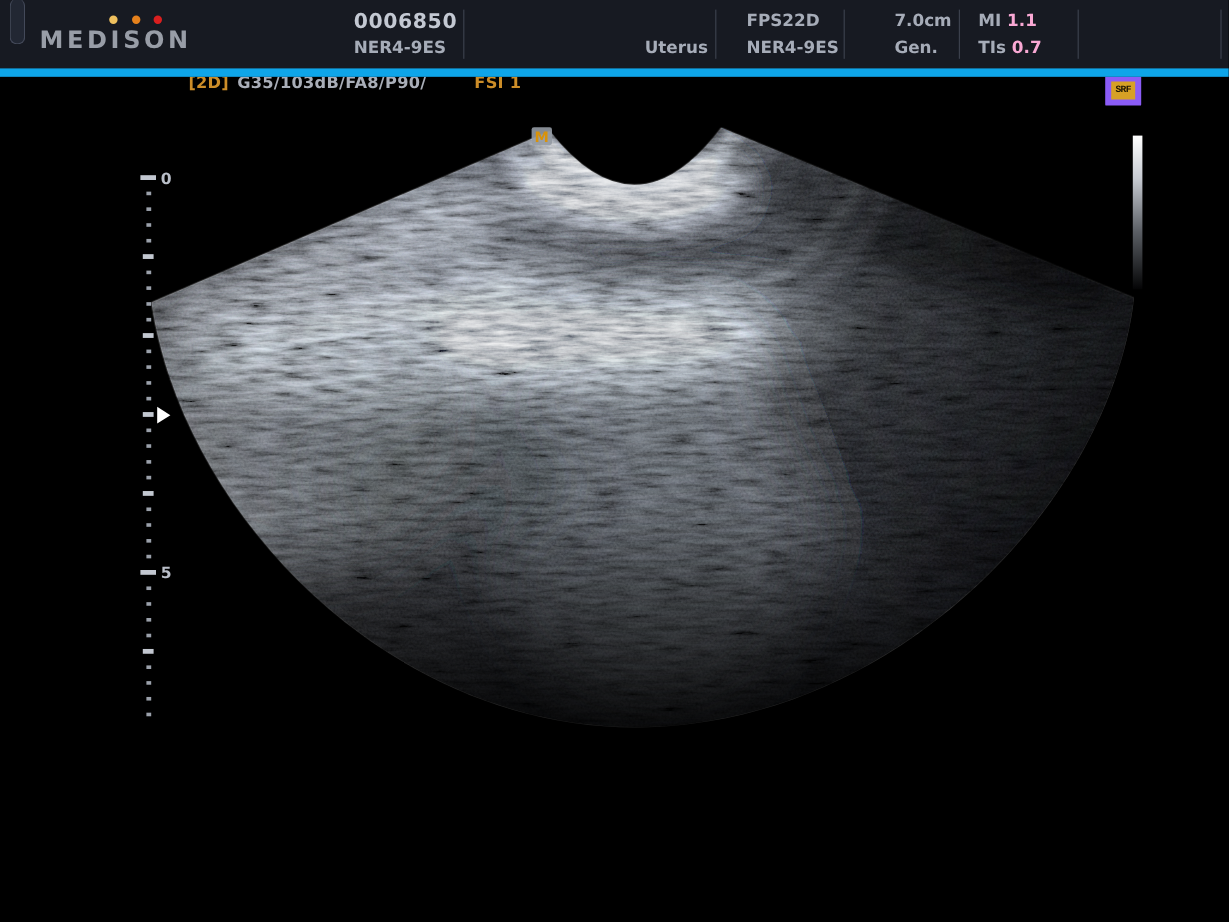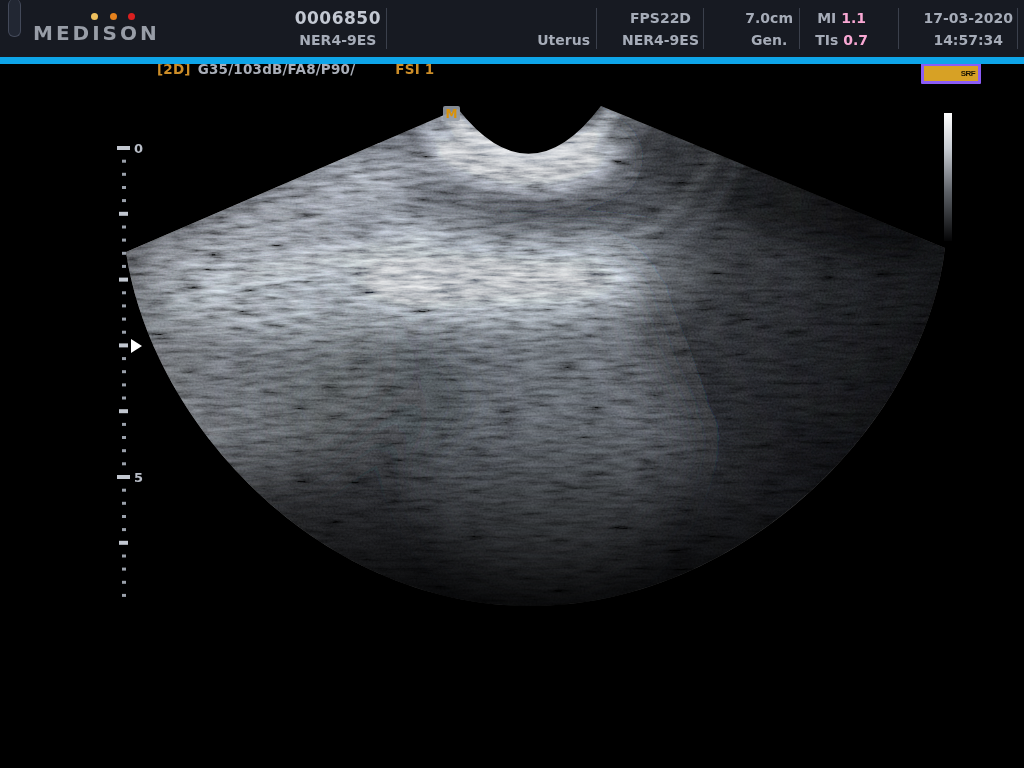--- a/index.html
+++ b/index.html
@@ -11,39 +11,39 @@
   .topbar{position:absolute;left:0;top:0;width:1024px;height:57px;background:#171a22;
     border-bottom:7px solid #0ea5e9;z-index:5;}
   .tab-handle{position:absolute;left:8px;top:-1px;width:11px;height:37px;background:#222733;
     border:1px solid #434959;border-top:none;border-radius:6px;}
   .brand-text{position:absolute;left:33px;top:21px;font-size:20px;font-weight:700;
     letter-spacing:3px;color:#989da7;}
   .dot{position:absolute;top:13px;width:7px;height:7px;border-radius:50%;}
   .d1{left:91px;background:#eec05e;}
   .d2{left:110px;background:#e5811c;}
   .d3{left:128px;background:#da1f1f;}
-  .blk{position:absolute;top:7px;text-align:center;font-size:14px;font-weight:600;
+  .blk{position:absolute;top:7px;text-align:left;font-size:14px;font-weight:600;
     color:#a6acb8;line-height:22px;white-space:nowrap;}
   .blk .l1,.blk .l2{height:22px;}
   .strong{font-size:17px;font-weight:700;color:#c3c8d2;letter-spacing:.5px;}
   .grn{color:#f9a8d4;}
   .vdiv{position:absolute;top:8px;width:1px;height:41px;background:#3b404c;}
 
   
   .annot{position:absolute;left:117px;top:61px;font-size:13.5px;font-weight:600;
     letter-spacing:.2px;z-index:4;white-space:nowrap;}
   .org{color:#cc8d28;margin-left:40px;}
   .gry{color:#a9aeb8;margin-top:24px;}
   .annot .mode{margin-right:7px;}
 
   
   .srf-badge{position:absolute;left:921px;top:63px;width:20px;height:15px;background:#d7a125;
-    border:3px solid #8b5cf6;border-radius:1px;color:#1c1503;font-size:8px;font-weight:700;
-    font-family:Liberation Sans, sans-serif;display:flex;align-items:center;
-    justify-content:center;letter-spacing:-.5px;z-index:4;padding-left:34px;}
+    border:5px solid #8b5cf6;border-radius:1px;color:#1c1503;font-size:8px;font-weight:700;
+    font-family:Liberation Mono, monospace;display:flex;align-items:center;
+    justify-content:center;letter-spacing:-.5px;z-index:4;}
   .m-badge{position:absolute;left:443px;top:106px;width:17px;height:15px;background:rgba(148,154,163,.9);
     border-radius:2px;color:#d8920a;font-size:12px;font-weight:700;display:flex;align-items:center;
     justify-content:center;z-index:4;}
 </style>
 </head>
 <body>
 
 <div id="stage">
 
   <svg id="scene" width="1024" height="768" viewBox="0 0 1024 768">
@@ -226,24 +226,20 @@
     <div class="vdiv" style="left:799px"></div>
 
     <div class="blk" style="right:156px">
       <div class="l1"><span>MI</span>
         <span class="grn">1.1</span></div>
       <div class="l2"><span>TIs</span>
         <span class="grn">0.7</span></div>
     </div>
     <div class="vdiv" style="left:898px"></div>
 
-    <div class="blk" style="right:11px">
-      <div class="l1">17-03-2020</div>
-      <div class="l2">14:57:34</div>
-    </div>
     <div class="vdiv" style="left:1017px"></div>
   </div>
 
   <div class="annot">
     <span class="org mode">[2D]</span><span class="gry">G35/103dB/FA8/P90/</span><span class="org">FSI 1</span>
   </div>
 
   <div class="srf-badge">SRF</div>
   <div class="m-badge">M</div>
 </div>

